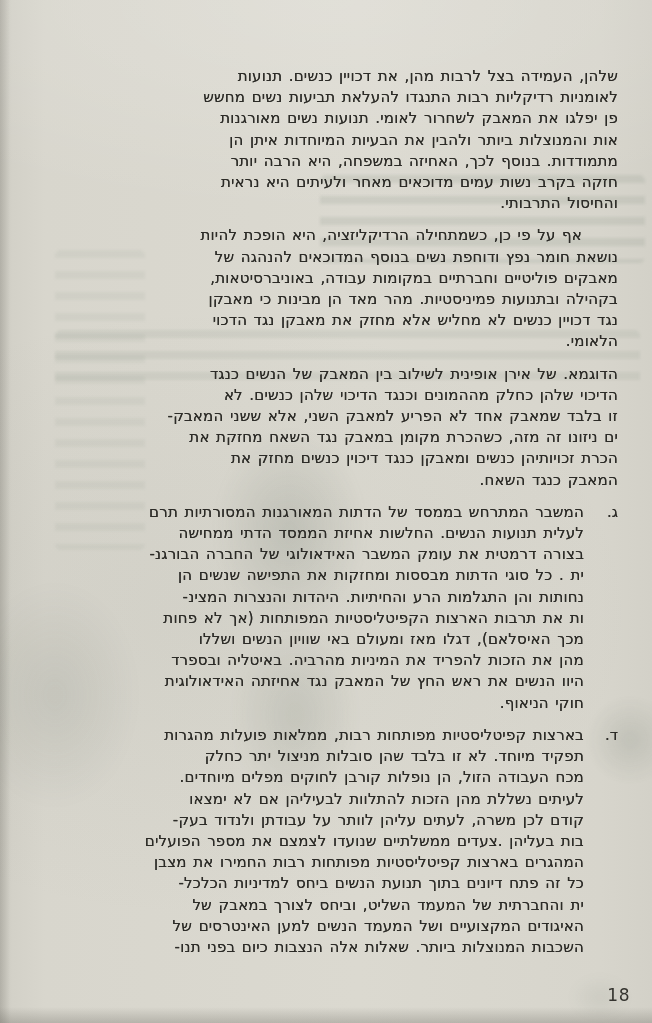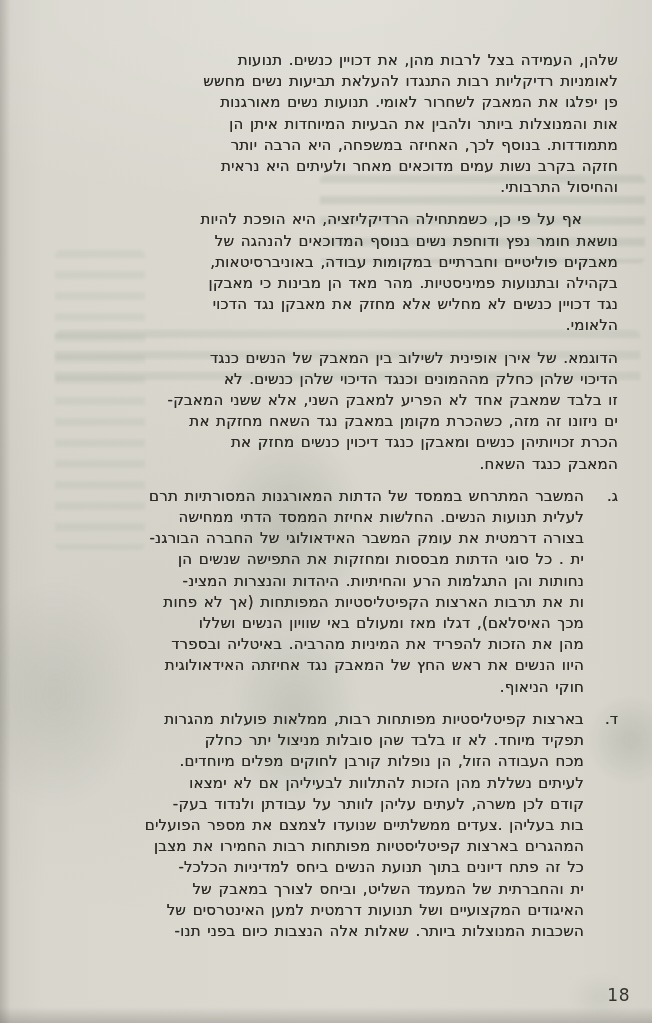--- a/index.html
+++ b/index.html
@@ -43,21 +43,21 @@
     border-radius:50%;
   }
   .text-block{
     position:absolute;top:50px;right:34px;left:38px;
     direction:rtl;
     color:#2c2b27;
     font-size:15px;line-height:21.2px;
     text-shadow:0 0 .5px rgba(44,43,39,.85);
   }
   .paragraph{display:flex;margin-top:11px;}
-  .paragraph:first-child{margin-top:0;}
+  .paragraph:first-child{margin-top:16px;}
   .marker{flex:0 0 34px;width:34px;text-align:right;white-space:nowrap;}
   .para-body{flex:1 1 auto;min-width:0;}
   .line{white-space:nowrap;text-align:right;letter-spacing:.2px;word-spacing:1.5px;}
   .line.indent{padding-right:36px;}
   .page-number{
     position:absolute;top:985px;right:22px;
     font-size:17px;color:#35342f;letter-spacing:.5px;
   }
 </style>
 </head>
@@ -127,21 +127,21 @@
         <div class="para-body">
           <div class="line">בארצות קפיטליסטיות מפותחות רבות, ממלאות פועלות מהגרות</div>
           <div class="line">תפקיד מיוחד. לא זו בלבד שהן סובלות מניצול יתר כחלק</div>
           <div class="line">מכח העבודה הזול, הן נופלות קורבן לחוקים מפלים מיוחדים.</div>
           <div class="line">לעיתים נשללת מהן הזכות להתלוות לבעיליהן אם לא ימצאו</div>
           <div class="line">קודם לכן משרה, לעתים עליהן לוותר על עבודתן ולנדוד בעק-</div>
           <div class="line">בות בעליהן .צעדים ממשלתיים שנועדו לצמצם את מספר הפועלים</div>
           <div class="line">המהגרים בארצות קפיטליסטיות מפותחות רבות החמירו את מצבן</div>
           <div class="line">כל זה פתח דיונים בתוך תנועת הנשים ביחס למדיניות הכלכל-</div>
           <div class="line">ית והחברתית של המעמד השליט, וביחס לצורך במאבק של</div>
-          <div class="line">האיגודים המקצועיים ושל תנועות דרמטית למען האינטרסים של</div>
+          <div class="line">האיגודים המקצועיים ושל המעמד הנשים למען האינטרסים של</div>
           <div class="line">השכבות המנוצלות ביותר. שאלות אלה הנצבות כיום בפני תנו-</div>
         </div>
       </div>
     </div>
 
   <div class="page-number">18</div>
 
   <div class="left-shade"></div>
   <div class="bottom-shade"></div>
 </div>

